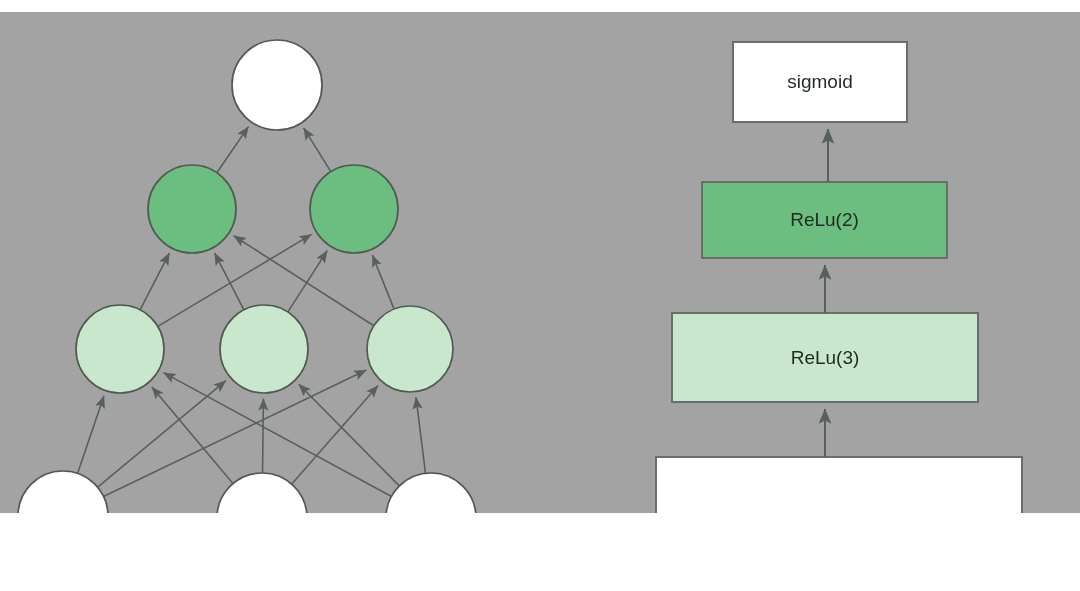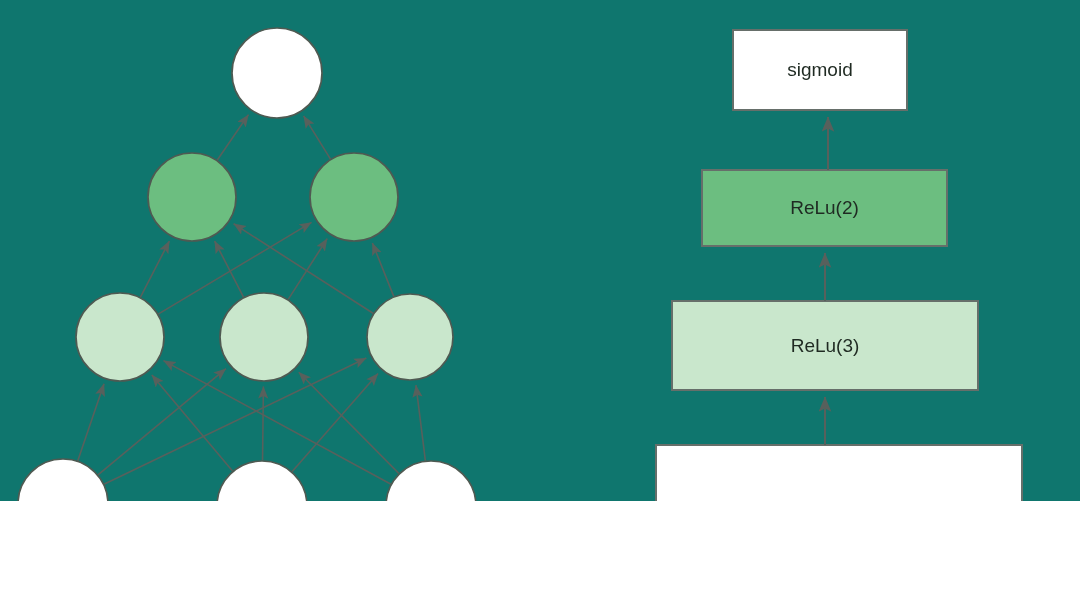--- a/index.html
+++ b/index.html
@@ -8,22 +8,23 @@
     padding: 0;
     background: #ffffff;
   }
   body {
     font-family: "Liberation Sans", sans-serif;
   }
   #canvas {
     position: relative;
     width: 1080px;
     height: 501px;
-    background: #0f766e;
+    background: #a3a3a3;
     overflow: hidden;
+    margin-top: 12px;
   }
   #diagram-svg {
     position: absolute;
     left: 0;
     top: 0;
     width: 1080px;
     height: 591px;
   }
   .node-label,
   .block-label {

